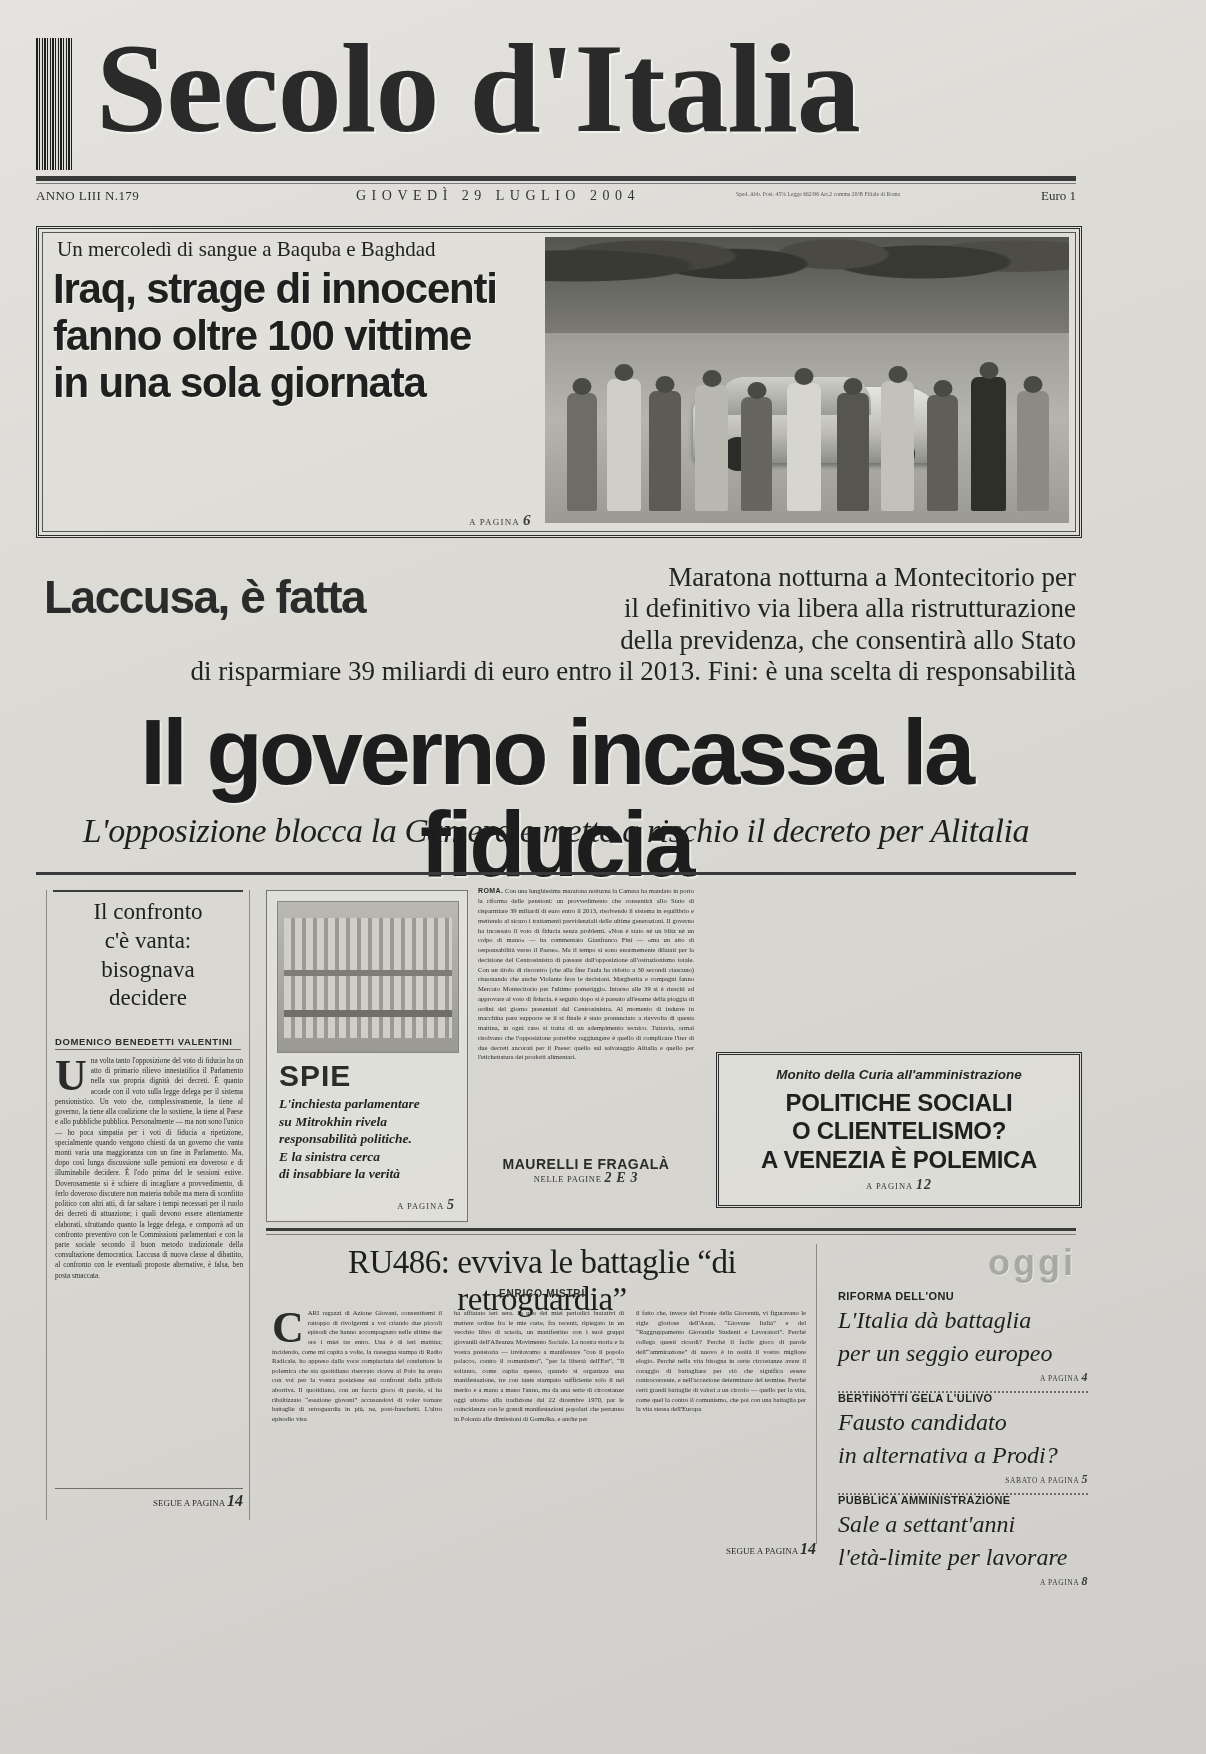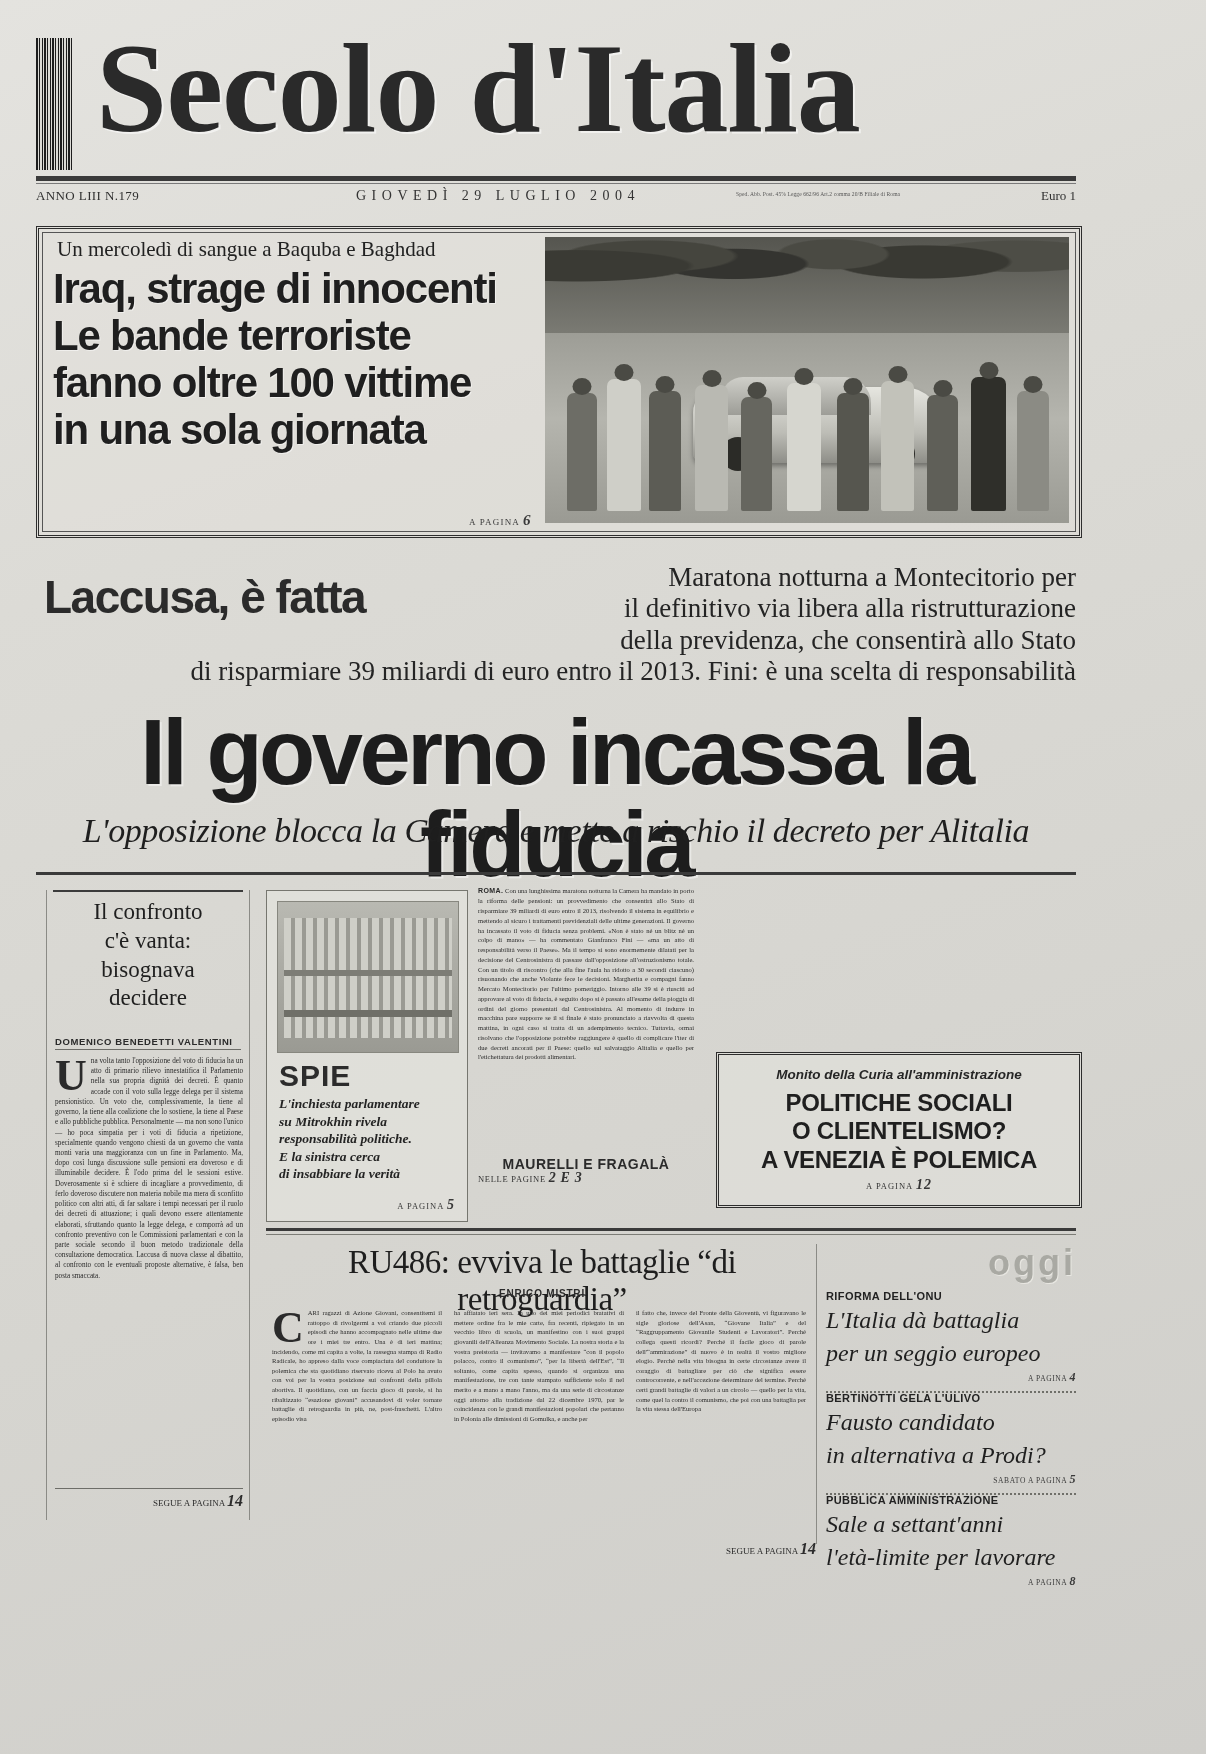--- a/index.html
+++ b/index.html
@@ -115,21 +115,21 @@
     line-height:1.3;color:#242424;}
   .spie-cap{position:absolute;right:12px;bottom:8px;font-size:8.5px;letter-spacing:1px;color:#3a3a3a;}
   .spie-cap b{font-size:14px;font-style:italic;}
 
   
   .colC{position:absolute;left:478px;top:886px;width:216px;height:300px;}
   .colC .lead{font-size:6.6px;line-height:1.48;text-align:justify;color:#2a2a2a;}
   .colC .lead b.roma{font-family:"Liberation Sans",sans-serif;font-size:7px;letter-spacing:.4px;}
   .colC-by{position:absolute;left:0;bottom:14px;width:216px;text-align:center;
     font-family:"Liberation Sans",sans-serif;font-weight:700;font-size:14px;letter-spacing:.5px;color:#2b2b2b;}
-  .colC-pg{position:absolute;left:0;bottom:0;width:216px;text-align:left;font-size:8.5px;letter-spacing:.7px;color:#333;}
+  .colC-pg{position:absolute;left:0;bottom:0;width:216px;text-align:center;font-size:8.5px;letter-spacing:.7px;color:#333;}
   .colC-pg b{font-size:14px;font-style:italic;}
 
   
   .boxR{position:absolute;left:716px;top:890px;width:360px;height:150px;border:3px double #2d2d2d;background:rgba(231,230,225,.45);}
   .boxR2{position:absolute;left:716px;top:1052px;width:360px;height:150px;border:3px double #2d2d2d;background:rgba(231,230,225,.45);}
   .boxR-kick{position:absolute;left:0;top:12px;width:360px;text-align:center;font-family:"Liberation Sans",sans-serif;
     font-style:italic;font-weight:700;font-size:13.5px;color:#262626;}
   .boxR-head{position:absolute;left:0;top:34px;width:360px;text-align:center;font-family:"Liberation Sans",sans-serif;
     font-weight:700;font-size:24px;line-height:1.18;letter-spacing:-.3px;color:#1f1f1f;}
   .boxR-cap{position:absolute;left:0;bottom:12px;width:360px;text-align:center;font-size:8.5px;letter-spacing:1px;color:#363636;}
@@ -144,21 +144,21 @@
     font-family:"Liberation Sans",sans-serif;font-weight:700;font-size:10px;letter-spacing:.8px;color:#2b2b2b;}
   .ru-cols{position:absolute;left:272px;top:1308px;width:544px;height:230px;display:flex;gap:12px;}
   .ru-col{width:170px;font-size:6.6px;line-height:1.46;text-align:justify;color:#2b2b2b;}
   .ru-seg{position:absolute;left:600px;top:1540px;width:216px;text-align:right;font-size:9px;color:#2c2c2c;}
   .ru-seg b{font-size:16px;font-style:italic;}
 
   
   .oggi{position:absolute;left:826px;top:1244px;width:250px;height:300px;}
   .oggi-logo{position:absolute;right:0;top:-2px;font-family:"Liberation Sans",sans-serif;font-weight:700;
     font-size:36px;letter-spacing:3px;color:#a9a9a3;text-shadow:1px 1px 0 #e8e7e2;}
-  .oggi-item{position:absolute;left:0;width:250px;}
+  .oggi-item{position:absolute;left:12px;width:250px;}
   .oggi-k{font-family:"Liberation Sans",sans-serif;font-weight:700;font-size:11px;letter-spacing:.4px;color:#222;}
   .oggi-t{font-size:24px;font-style:italic;line-height:1.2;color:#1f1f1f;margin-top:4px;}
   .oggi-p{font-size:7.5px;letter-spacing:.6px;color:#3a3a3a;text-align:right;margin-top:2px;}
   .oggi-p b{font-size:12px;font-style:italic;}
   .dotrule{border-top:2px dotted #6f6f69;margin-top:6px;}
   .vsep{position:absolute;left:816px;top:1244px;width:1px;height:300px;background:#8b8b86;}
 </style>
 </head>
 <body>
 
@@ -174,21 +174,20 @@
     <div class="anno">ANNO LIII N.179</div>
     <div class="datestr">GIOVEDÌ  29  LUGLIO  2004</div>
     <div class="legal">Sped. Abb. Post. 45% Legge 662/96 Art.2 comma 20/B Filiale di Roma</div>
     <div class="euro">Euro 1</div>
   </div>
 
   <div class="iraqbox">
     <div class="iraq-kicker">Un mercoledì di sangue a Baquba e Baghdad</div>
     <div class="iraq-head">
       <div>Iraq, strage di innocenti</div>
-      <div>Le bande terroriste</div>
       <div>fanno oltre 100 vittime</div>
       <div>in una sola giornata</div>
     </div>
     <div class="iraq-photo">
       <div class="ph ph-sky"></div>
       <div class="ph ph-trees"></div>
       <div class="ph ph-ground"></div>
       <div class="ph ph-car"></div>
       <div class="ph ph-car2"></div>
       <div class="ph ph-wheel ph-w1"></div>

